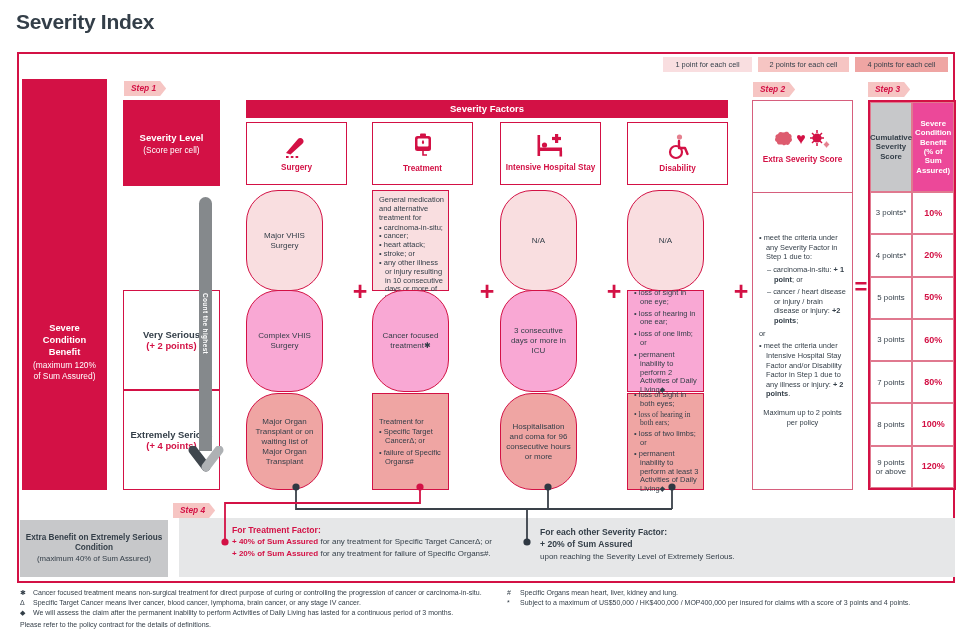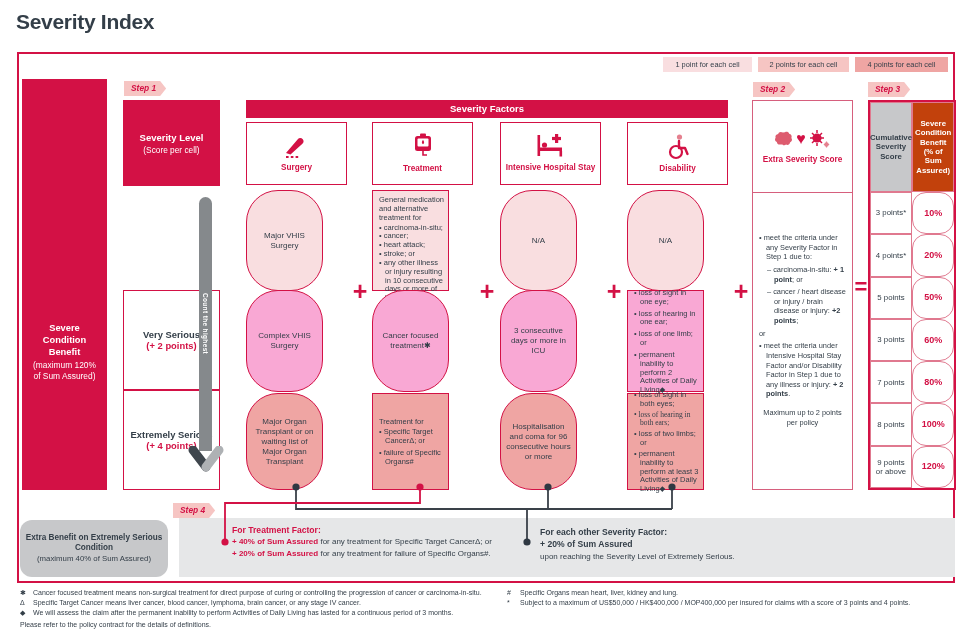--- a/index.html
+++ b/index.html
@@ -51,25 +51,25 @@
   .esrow{margin-bottom:3px;}
   .b1{padding-left:7px;text-indent:-7px;}
   .b1::before{content:"• ";}
   .dash{padding-left:15px;text-indent:-7px;}
   .dash::before{content:"– ";}
   .esmax{margin-top:9px;text-align:center;}
   .s3-table{position:absolute;left:868px;top:100px;width:88px;height:390px;border:2px solid #d31145;box-sizing:border-box;
          display:grid;grid-template-columns:42px 1fr;grid-template-rows:90px repeat(7,1fr);background:#fff;}
   .s3c{border:0.75px solid #e0798f;display:flex;align-items:center;justify-content:center;text-align:center;padding:2px;line-height:1.2;}
   .s3h1{background:#c7c8ca;font-size:7.8px;font-weight:bold;color:#333e48;}
-  .s3h2{background:#c2410c;font-size:7.8px;font-weight:bold;color:#fff;}
+  .s3h2{background:#ec4899;font-size:7.8px;font-weight:bold;color:#fff;}
   .score{font-size:7.8px;color:#333e48;}
-  .pct{font-size:9px;font-weight:bold;color:#d31145;border-radius:14px;}
+  .pct{font-size:9px;font-weight:bold;color:#d31145;}
   .extra-benefit{position:absolute;left:20px;top:520px;width:148px;height:57px;background:#c7c8ca;
-         display:flex;flex-direction:column;align-items:center;justify-content:center;text-align:center;padding:0 0;box-sizing:border-box;border-radius:12px;}
+         display:flex;flex-direction:column;align-items:center;justify-content:center;text-align:center;padding:0 0;box-sizing:border-box;}
   .eb-title{font-size:8.2px;font-weight:bold;line-height:1.3;}
   .eb-sub{font-size:7.8px;line-height:1.3;}
   .band{position:absolute;left:179px;top:518px;width:776px;height:59px;background:#e6e7e8;}
   .tf-block{position:absolute;left:232px;top:524px;width:300px;font-size:8px;line-height:1.45;}
   .tf-title{color:#d31145;font-weight:bold;font-size:8.6px;}
   .accb{color:#d31145;font-weight:bold;}
   .of-block{position:absolute;left:540px;top:526px;width:390px;font-size:8px;line-height:1.45;}
   .of-title{font-weight:bold;font-size:8.6px;color:#333e48;}
   .of-bold{font-weight:bold;font-size:8.6px;color:#333e48;}
   .connectors{position:absolute;left:0;top:0;z-index:6;pointer-events:none;}

